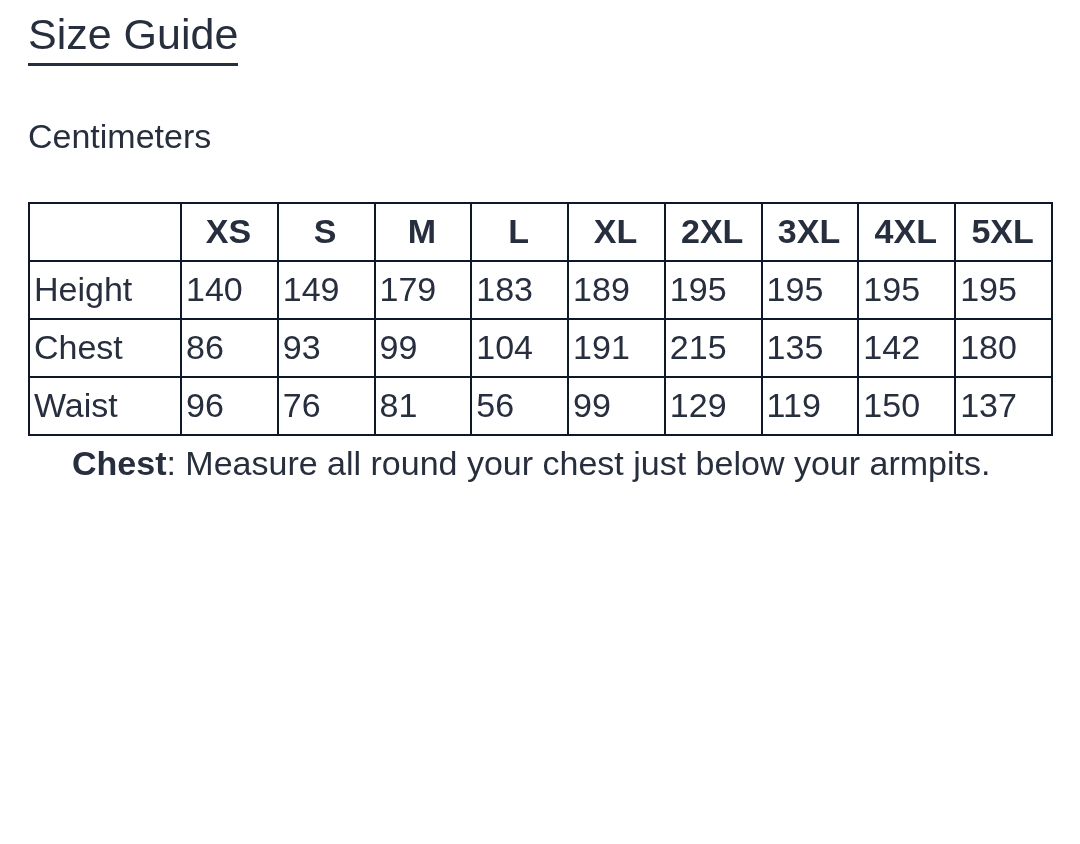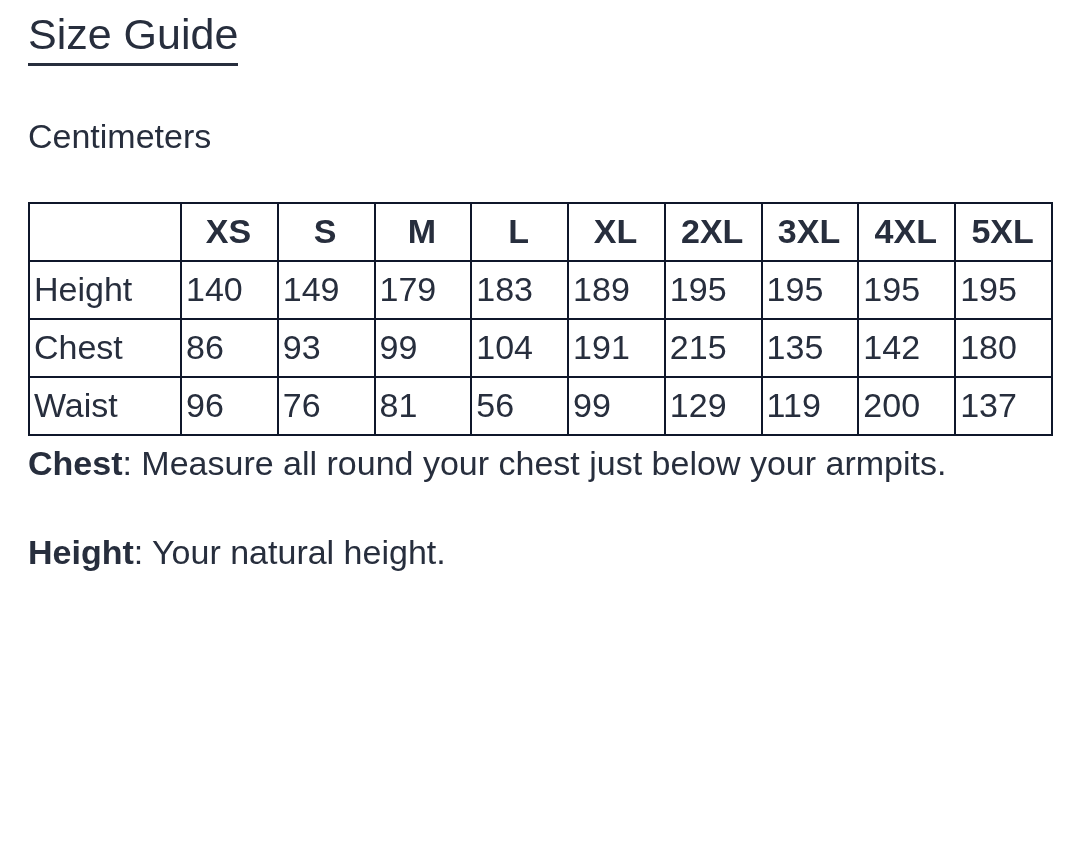--- a/index.html
+++ b/index.html
@@ -55,21 +55,21 @@
   table.size-table td {
     font-weight: 400;
     text-align: left;
   }
   .notes {
     font-size: 34px;
     line-height: 49px;
     width: 1025px;
   }
   .notes p { margin: 40px 0 0 0; }
-  .notes p.first-note { margin-top: 3px; }
+  .notes p.first-note { margin-top: 3px; margin-left: 44px; }
   .notes .term { font-weight: 700; }
 </style>
 </head>
 <body>
 
 <div class="page">
 
   <h1 class="page-title">Size Guide</h1>
 
   <h2 class="units-heading">Centimeters</h2>
@@ -128,24 +128,23 @@
       </tr>
       <tr>
         <td>Waist</td>
         <td>96</td>
         <td>76</td>
         <td>81</td>
         <td>56</td>
         <td>99</td>
         <td>129</td>
         <td>119</td>
-        <td>200</td>
+        <td>150</td>
         <td>137</td>
       </tr>
     </tbody>
   </table>
 
   <div class="notes">
     <p class="first-note"><span class="term">Chest</span><span>: Measure all round your chest just below your armpits.</span></p>
-    <p><span class="term">Height</span><span>: Your natural height.</span></p>
   </div>
 
 </div>
 
 </body></html>

